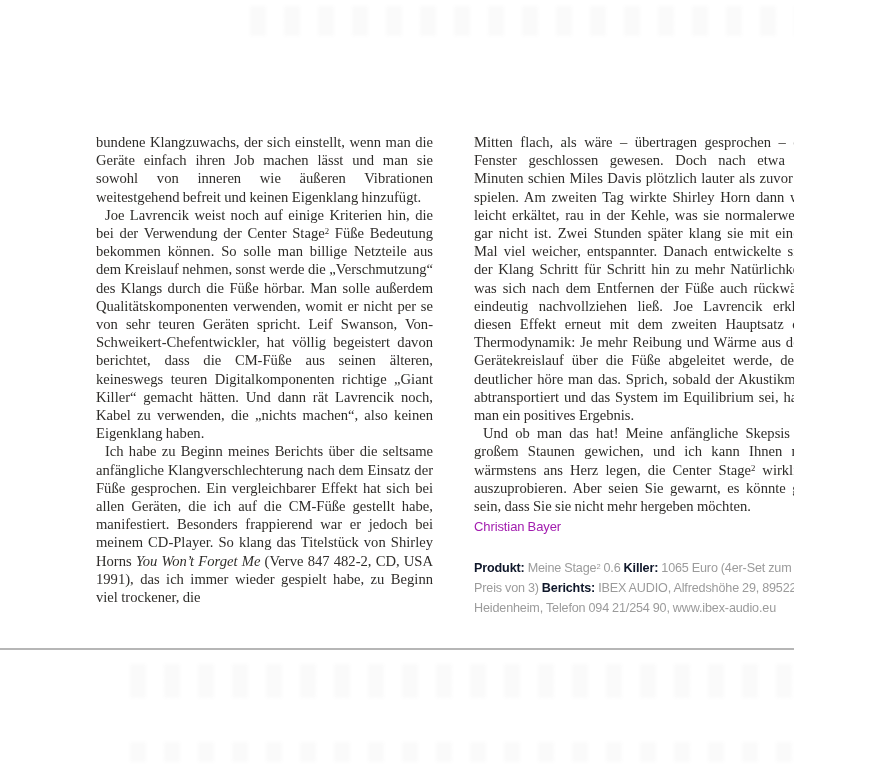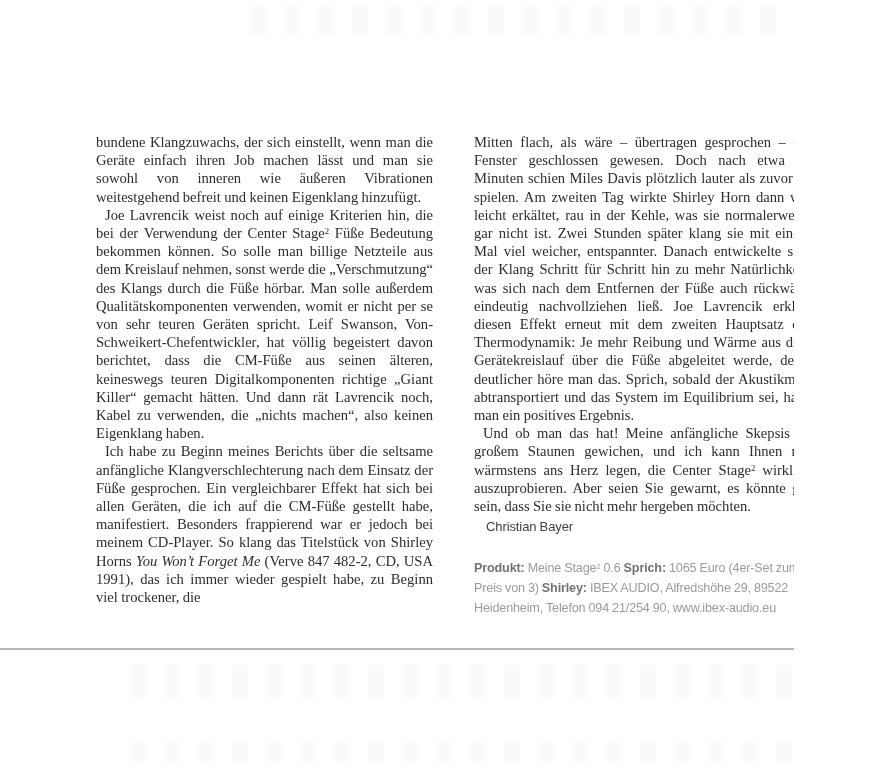--- a/index.html
+++ b/index.html
@@ -29,34 +29,33 @@
     font-size:0.6em;
     line-height:0;
     position:relative;
     top:-0.45em;
     vertical-align:baseline;
   }
   .byline{
     font-family:"Liberation Sans", sans-serif;
     font-size:13px;
     letter-spacing:-0.1px;
-    color:#404040;
+    color:#a21caf;
     margin-top:3px;
-    margin-left:12px;
   }
   .info{
     font-family:"Liberation Sans", sans-serif;
     font-size:12.6px;
     line-height:20px;
     letter-spacing:-0.15px;
     color:#9b9b9b;
     margin-top:22px;
     text-align:left;
   }
-  .info b{color:#737373;font-weight:bold;}
+  .info b{color:#0f172a;font-weight:bold;}
   .info sup{font-size:0.6em;line-height:0;position:relative;top:-0.4em;}
   .divider{
     position:absolute;
     left:0;top:648px;
     width:889px;height:2px;
     background:#b6b6b6;
   }
   
   .ghost{
     position:absolute;
@@ -83,21 +82,21 @@
       <p class="para indent"><span>Joe Lavrencik weist noch auf einige Kriterien hin, die bei der Verwendung der Center Stage</span><sup>2</sup><span> Füße Bedeutung bekommen können. So solle man billige Netzteile aus dem Kreislauf nehmen, sonst werde die „Verschmutzung“ des Klangs durch die Füße hörbar. Man solle außerdem Qualitätskomponenten verwenden, womit er nicht per se von sehr teuren Geräten spricht. Leif Swanson, Von-Schweikert-Chefentwickler, hat völlig begeistert davon berichtet, dass die CM-Füße aus seinen älteren, keineswegs teuren Digitalkomponenten richtige „Giant Killer“ gemacht hätten. Und dann rät Lavrencik noch, Kabel zu verwenden, die „nichts machen“, also keinen Eigenklang haben.</span></p>
       <p class="para indent"><span>Ich habe zu Beginn meines Berichts über die seltsame anfängliche Klangverschlechterung nach dem Einsatz der Füße gesprochen. Ein vergleichbarer Effekt hat sich bei allen Geräten, die ich auf die CM-Füße gestellt habe, manifestiert. Besonders frappierend war er jedoch bei meinem CD-Player. So klang das Titelstück von Shirley Horns </span><i>You Won’t Forget Me</i><span> (Verve 847 482-2, CD, USA 1991), das ich immer wieder gespielt habe, zu Beginn viel trockener, die</span></p>
     </div>
 
   <div class="col col-right">
     <div>
         <p class="para"><span>Mitten flach, als wäre – übertragen gesprochen – ein Fenster geschlossen gewesen. Doch nach etwa 15 Minuten schien Miles Davis plötzlich lauter als zuvor zu spielen. Am zweiten Tag wirkte Shirley Horn dann wie leicht erkältet, rau in der Kehle, was sie normalerweise gar nicht ist. Zwei Stunden später klang sie mit einem Mal viel weicher, entspannter. Danach entwickelte sich der Klang Schritt für Schritt hin zu mehr Natürlichkeit, was sich nach dem Entfernen der Füße auch rückwärts eindeutig nachvollziehen ließ. Joe Lavrencik erklärt diesen Effekt erneut mit dem zweiten Hauptsatz der Thermodynamik: Je mehr Reibung und Wärme aus dem Gerätekreislauf über die Füße abgeleitet werde, desto deutlicher höre man das. Sprich, sobald der Akustikmüll abtransportiert und das System im Equilibrium sei, habe man ein positives Ergebnis.</span></p>
         <p class="para indent"><span>Und ob man das hat! Meine anfängliche Skepsis ist großem Staunen gewichen, und ich kann Ihnen nur wärmstens ans Herz legen, die Center Stage</span><sup>2</sup><span> wirklich auszuprobieren. Aber seien Sie gewarnt, es könnte gut sein, dass Sie sie nicht mehr hergeben möchten.</span></p>
       </div>
     <div class="byline">Christian Bayer</div>
-    <div class="info"><b>Produkt:</b><span> Meine Stage</span><sup>2</sup><span> 0.6 </span><b>Sprich:</b><span> 1065 Euro (4er-Set zum Preis von 3) </span><b>Shirley:</b><span> IBEX AUDIO, Alfredshöhe 29, 89522 Heidenheim, Telefon 094 21/254 90, www.ibex-audio.eu</span></div>
+    <div class="info"><b>Produkt:</b><span> Meine Stage</span><sup>2</sup><span> 0.6 </span><b>Killer:</b><span> 1065 Euro (4er-Set zum Preis von 3) </span><b>Berichts:</b><span> IBEX AUDIO, Alfredshöhe 29, 89522 Heidenheim, Telefon 094 21/254 90, www.ibex-audio.eu</span></div>
   </div>
 
   <div class="divider"></div>
 
   <div class="ghost ghost-mid"></div>
   <div class="ghost ghost-bottom"></div>
 
 </div>
 
 </body></html>

